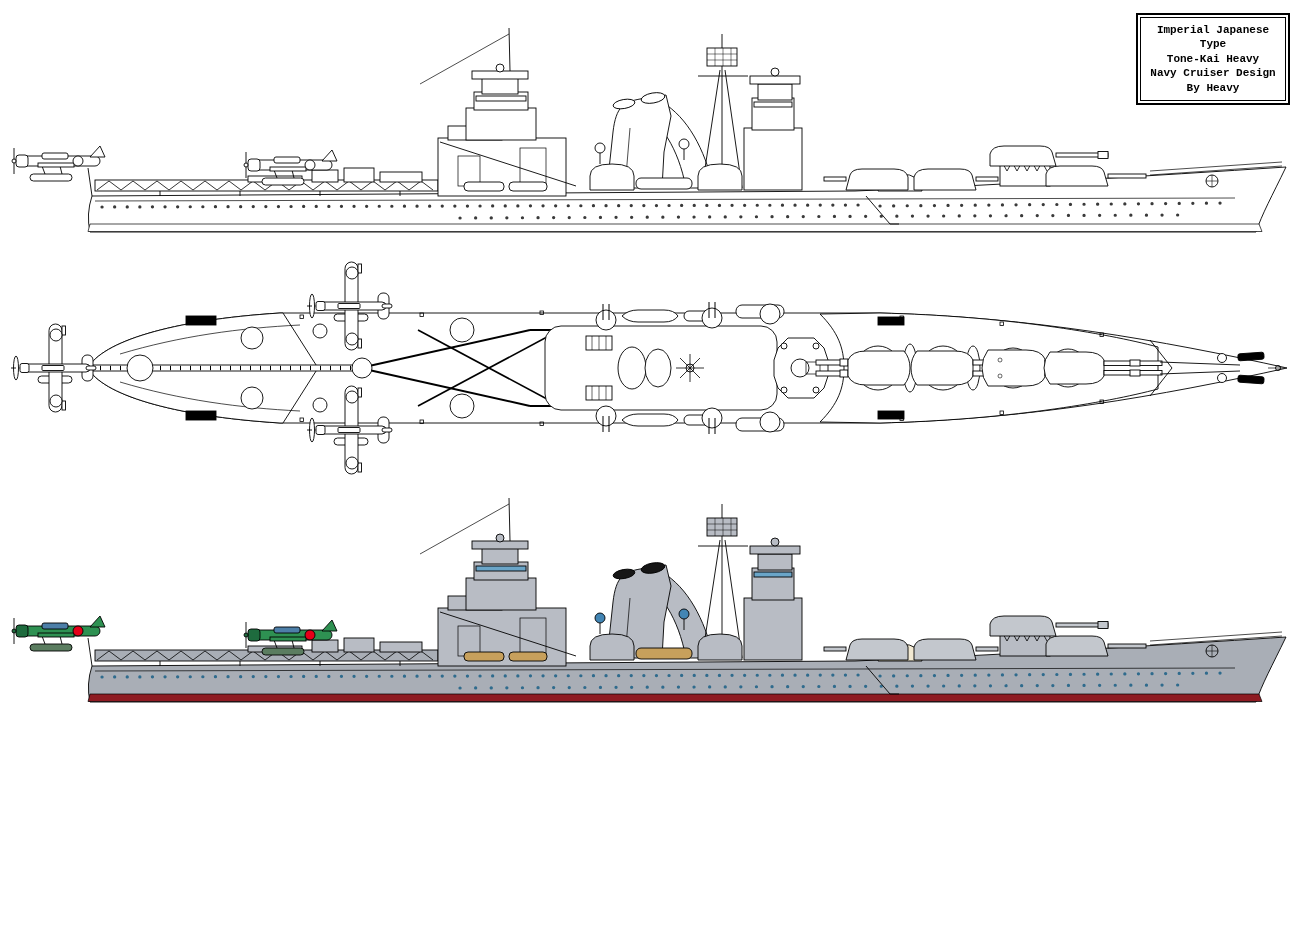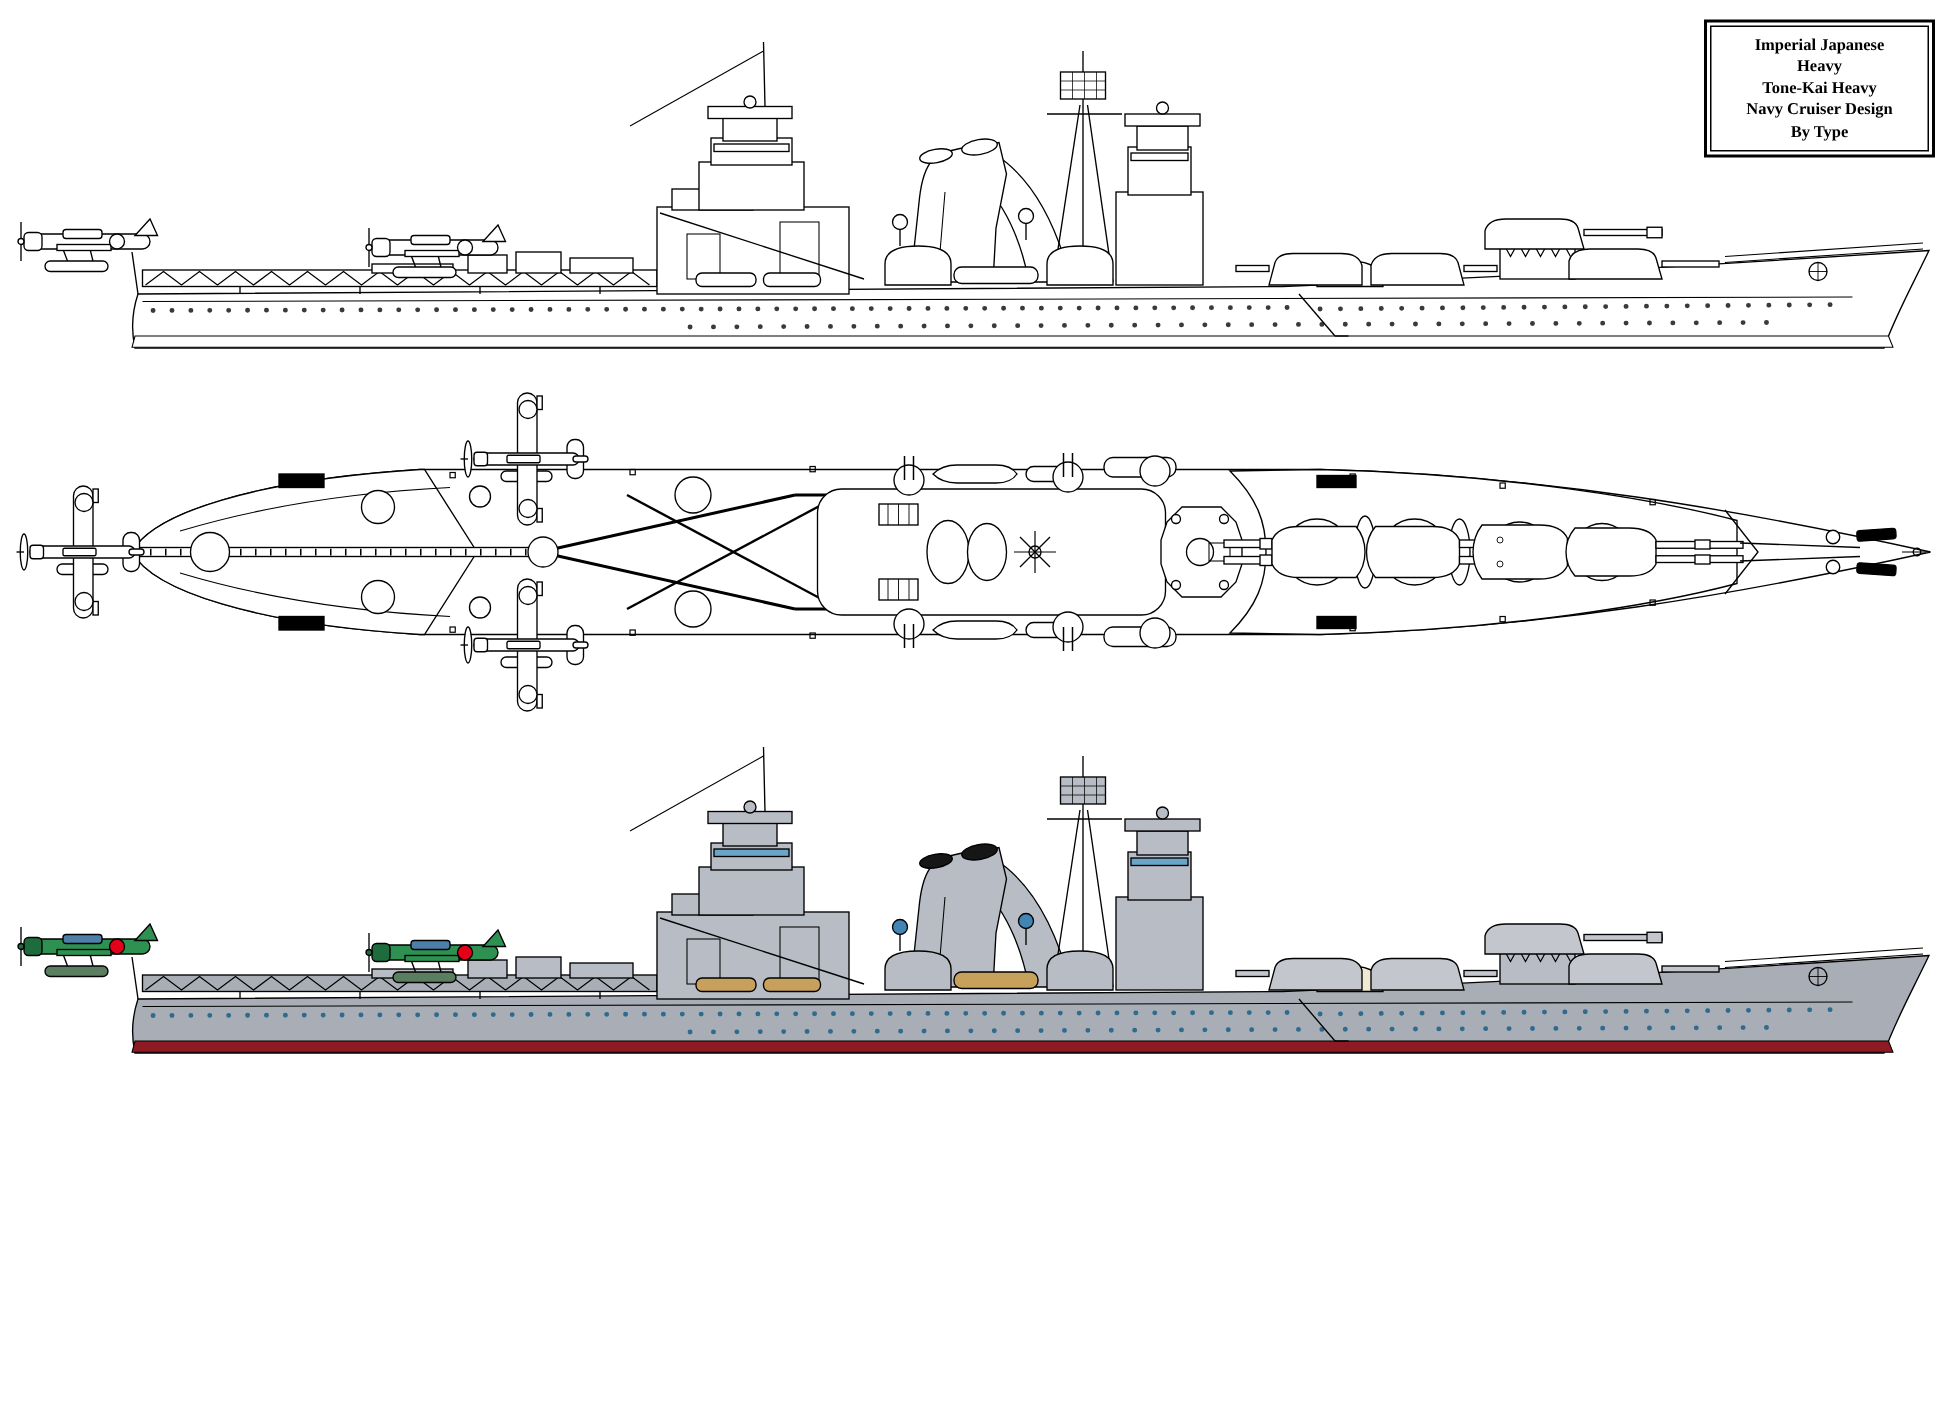--- a/index.html
+++ b/index.html
@@ -1,17 +1,17 @@
 <!DOCTYPE html>
 <html style="--background: #ffffff; --line: #000000; --hull-gray: #a9aeb6; --superstructure-gray: #b8bcc4; --turret-gray: #c3c7cd; --platform-gray: #c9cdd3; --deck-wood-brown: #a56a38; --deck-metal-gray: #abafb8; --funnel-cap-black: #161616; --boot-topping-red: #8e1b22; --porthole-blue: #2f6b8d; --searchlight-blue: #4285b4; --boat-tan: #c7a05c; --canvas-cream: #f2e9d2; --window-blue: #6aa5c8; --aircraft-green: #2e9152; --aircraft-green-dark: #1e6b3e; --aircraft-green-light: #9ccfa8; --roundel-red: #e50019; --id-yellow: #e0b93f; --canopy-blue: #4d7fa8; --float-gray-green: #5b7d60;"><head>
 <meta charset="utf-8">
 <style>
   html,body{margin:0;padding:0;background:#fff;}
   #stage{position:relative;width:1300px;height:728px;background:var(--background,#fff);overflow:hidden;
-         font-family:Liberation Serif, serif;border-radius:21px;}
+         font-family:Liberation Mono, monospace;border-radius:21px;}
   #bp{position:absolute;left:0;top:0;}
   .title-box{position:absolute;left:1136px;top:13px;width:154px;height:92px;
              border:2.5px solid #000;background:#fff;box-sizing:border-box;padding:2px;}
   .title-inner{width:100%;height:100%;border:1.5px solid #000;box-sizing:border-box;
                display:flex;flex-direction:column;justify-content:center;align-items:center;}
   .title-line{font-size:11px;font-weight:bold;line-height:14.5px;color:#000;white-space:nowrap;}
   
   .ship-line{--hull:#fff;--super:#fff;--turret:#fff;--cap:#fff;--boot:#fff;--port:#3a3a3a;
              --light:#fff;--boat:#fff;--canvas:#fff;--win:#fff;--wood:#fff;--metal:#fff;
              --platform:#fff;--plane:#fff;--planedark:#fff;--planelight:#fff;--roundel:#fff;
@@ -299,19 +299,19 @@
 
   <use href="#side-ship" class="ship-line"></use>
   <use href="#plan-ship" class="ship-line" transform="translate(0,368)"></use>
   <use href="#side-ship" class="ship-color" transform="translate(0,470)"></use>
   <use href="#plan-ship" class="ship-color" transform="translate(0,845)"></use>
 </svg>
 
   <div class="title-box">
     <div class="title-inner">
       <div class="title-line">Imperial Japanese</div>
-      <div class="title-line">Heavy</div>
+      <div class="title-line">Type</div>
       <div class="title-line">Tone-Kai Heavy</div>
       <div class="title-line">Navy Cruiser Design</div>
-      <div class="title-line">By Type</div>
+      <div class="title-line">By Heavy</div>
     </div>
   </div>
 </div>
 
 </body></html>

